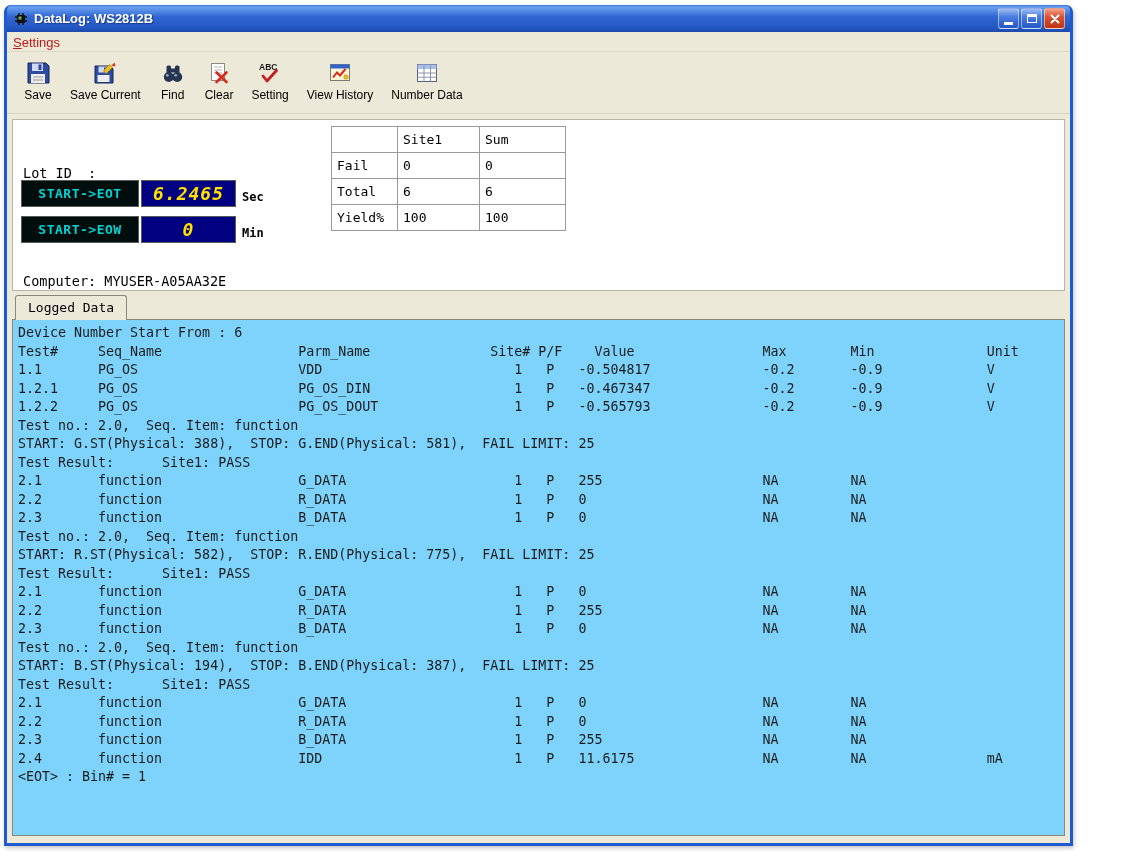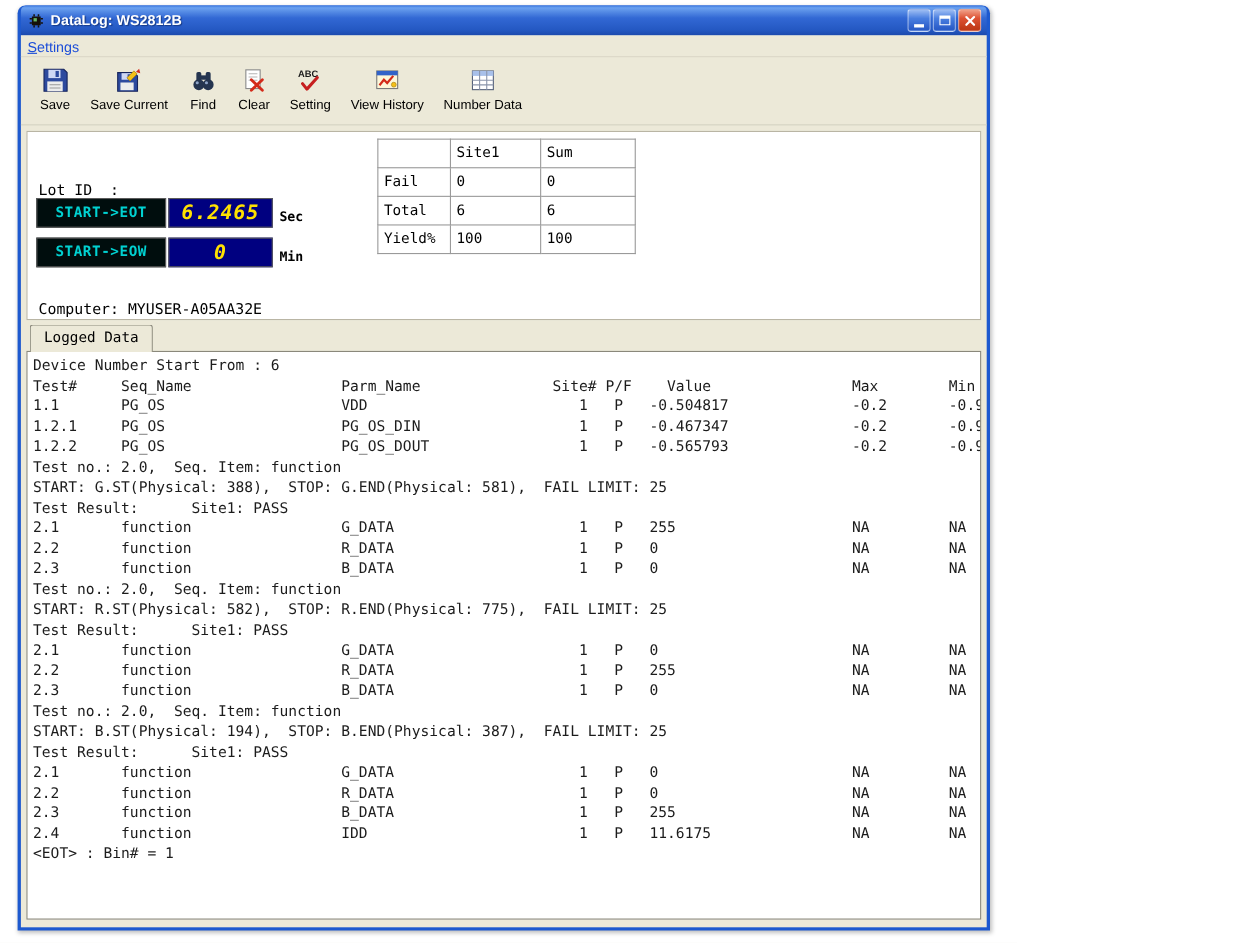--- a/index.html
+++ b/index.html
@@ -1,41 +1,41 @@
 <!DOCTYPE html>
 <html><head>
 <meta charset="utf-8">
 <style>
   * { box-sizing: border-box; margin: 0; padding: 0; }
   html,body { width:1123px; height:857px; background:#ffffff; overflow:hidden;
               font-family:"Liberation Sans", sans-serif; }
 
   
-  .window { position:absolute; left:16px; top:5px; width:884px; height:841px;
+  .window { position:absolute; left:4px; top:5px; width:1069px; height:841px;
             background:#1d59cf; padding:0 3px 3px; border-radius:7px 7px 0 0;
             box-shadow:1px 2px 4px rgba(0,0,0,.25); }
 
   .titlebar { height:27px; display:flex; align-items:center; padding:0 5px 0 6px;
       border-radius:5px 5px 0 0;
       background:linear-gradient(180deg,#3a77e0 0%,#6ba1ef 8%,#3268d4 42%,#2458c2 82%,#1c4aad 100%); }
   .title-icon { width:16px; height:16px; margin-right:5px; flex:0 0 auto; }
   .title-text { color:#fff; font-weight:bold; font-size:13px; text-shadow:1px 1px 1px #173a86;
                 flex:1; white-space:nowrap; overflow:hidden; }
   .win-controls { display:flex; gap:2px; }
   .win-btn { width:21px; height:21px; border-radius:3px; border:1px solid rgba(255,255,255,.5);
              display:flex; align-items:center; justify-content:center; cursor:default; }
   .win-btn.bluish { background:linear-gradient(180deg,#9dbdf3 0%,#4a7fe0 40%,#2a5cc8 90%); }
   .win-btn.reddish { background:linear-gradient(180deg,#f0a088 0%,#dd5233 40%,#c03a18 90%); }
   .glyph-min { width:9px; height:3px; background:#fff; margin-top:10px; }
   .glyph-max { width:10px; height:9px; border:1px solid #fff; border-top-width:3px; }
 
   .client { background:#ECE9D8; height:811px; display:flex; flex-direction:column; }
 
   
-  .menubar { height:20px; padding:3px 0 0 6px; font-size:13px; color:#1d4ed8;
+  .menubar { height:20px; padding:3px 0 0 6px; font-size:13px; color:#b91c1c;
              border-bottom:1px solid #dcd8c8; }
   .menu-item .accel { text-decoration:underline; }
   .toolbar { height:62px; display:flex; align-items:flex-start; padding:5px 2px 0 8px;
              border-bottom:1px solid #d5d2c2; }
   .tbtn { display:flex; flex-direction:column; align-items:center; gap:3px;
           padding:4px 9px 2px; min-width:46px; background:transparent; border:none;
           font-family:"Liberation Sans",sans-serif; font-size:12px; color:#000; }
   .tbtn svg { display:block; }
 
   
@@ -61,21 +61,21 @@
   .summary-table td.rowhdr { width:66px; }
   .summary-table td.c1 { width:82px; }
   .summary-table td.c2 { width:86px; }
   .summary-table td.selected { background:#2e5fb4; color:#fff; }
 
   
   .tabstrip { height:26px; display:flex; align-items:flex-end; padding-left:8px; }
   .tab { position:relative; top:1px; z-index:2; background:#ECE9D8;
          border:1px solid #8a887b; border-bottom:none; border-radius:3px 3px 0 0;
          padding:4px 12px 5px; font:13px "DejaVu Sans Mono",monospace; }
-  .log-panel { flex:1; margin:0 5px 7px; border:1px solid #8a887b; background:#ffffff;
+  .log-panel { flex:1; margin:0 5px 7px; border:1px solid #8a887b; background:#7dd3fc;
                overflow:hidden; position:relative; z-index:1; }
   pre.log { font:13.3px/18.5px "DejaVu Sans Mono",monospace; color:#1c1c1c;
             padding:4px 0 0 5px; white-space:pre; }
 </style>
 </head>
 <body>
 
 <div class="window">
 
   <div class="titlebar">

